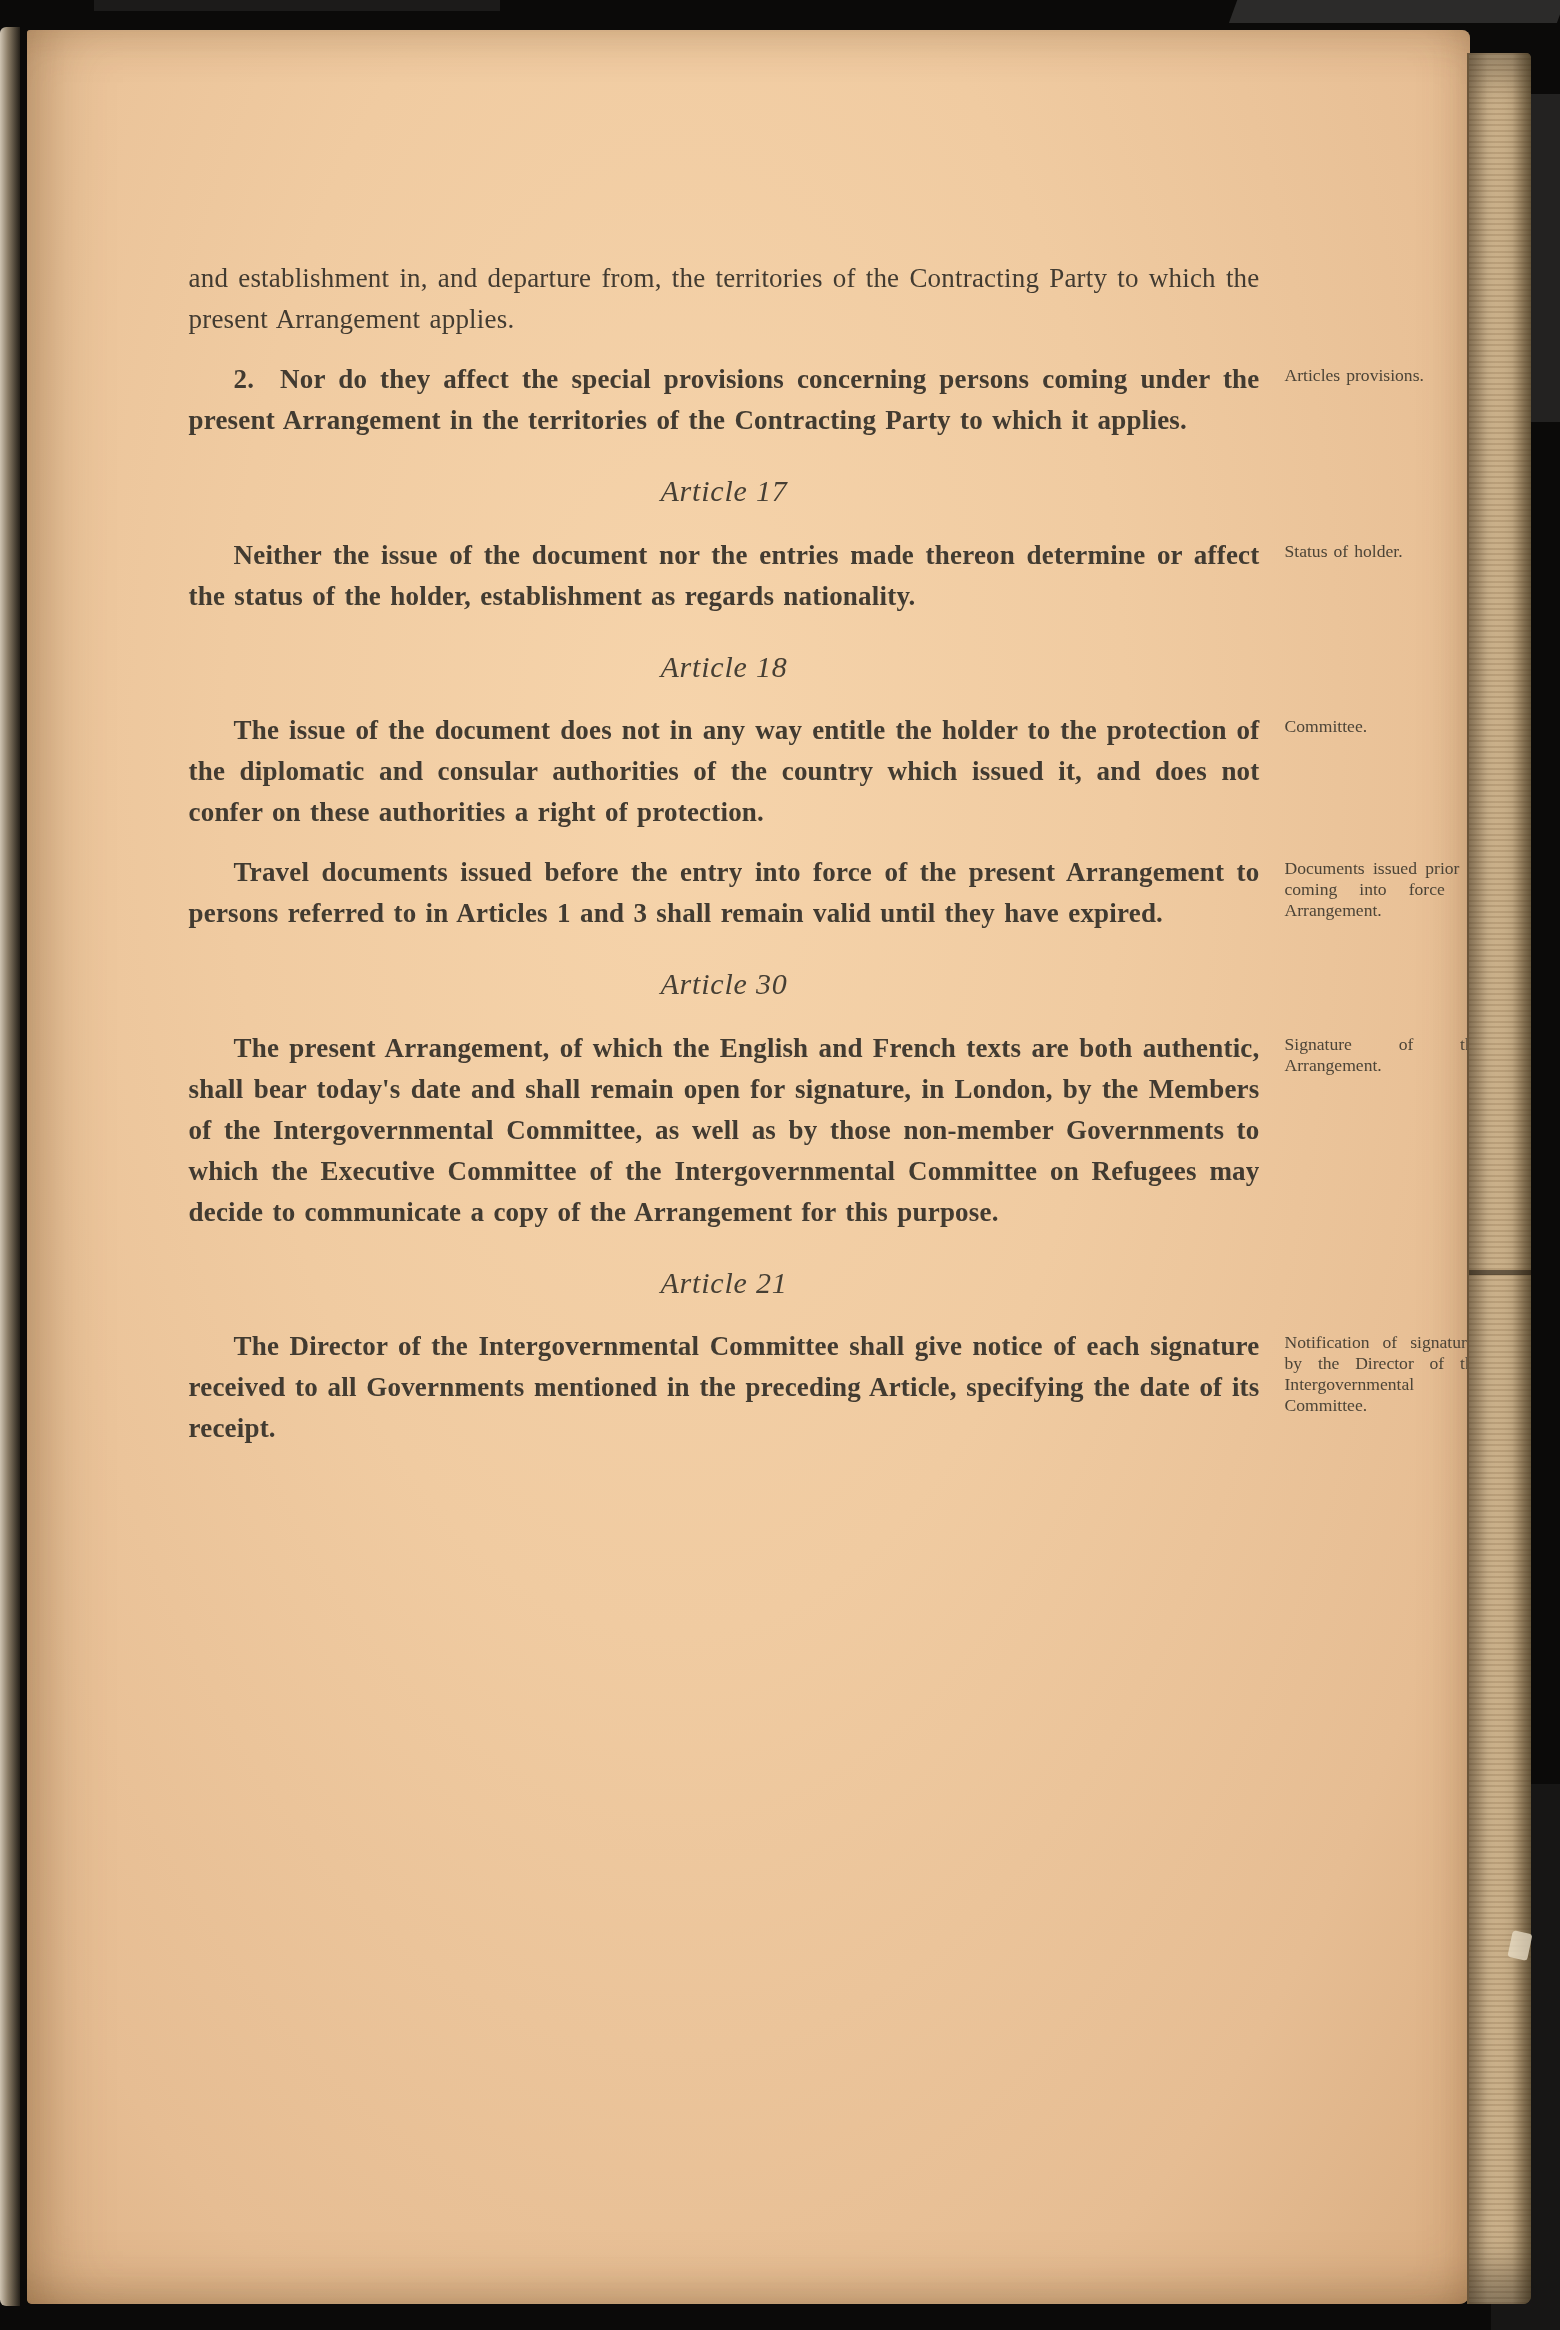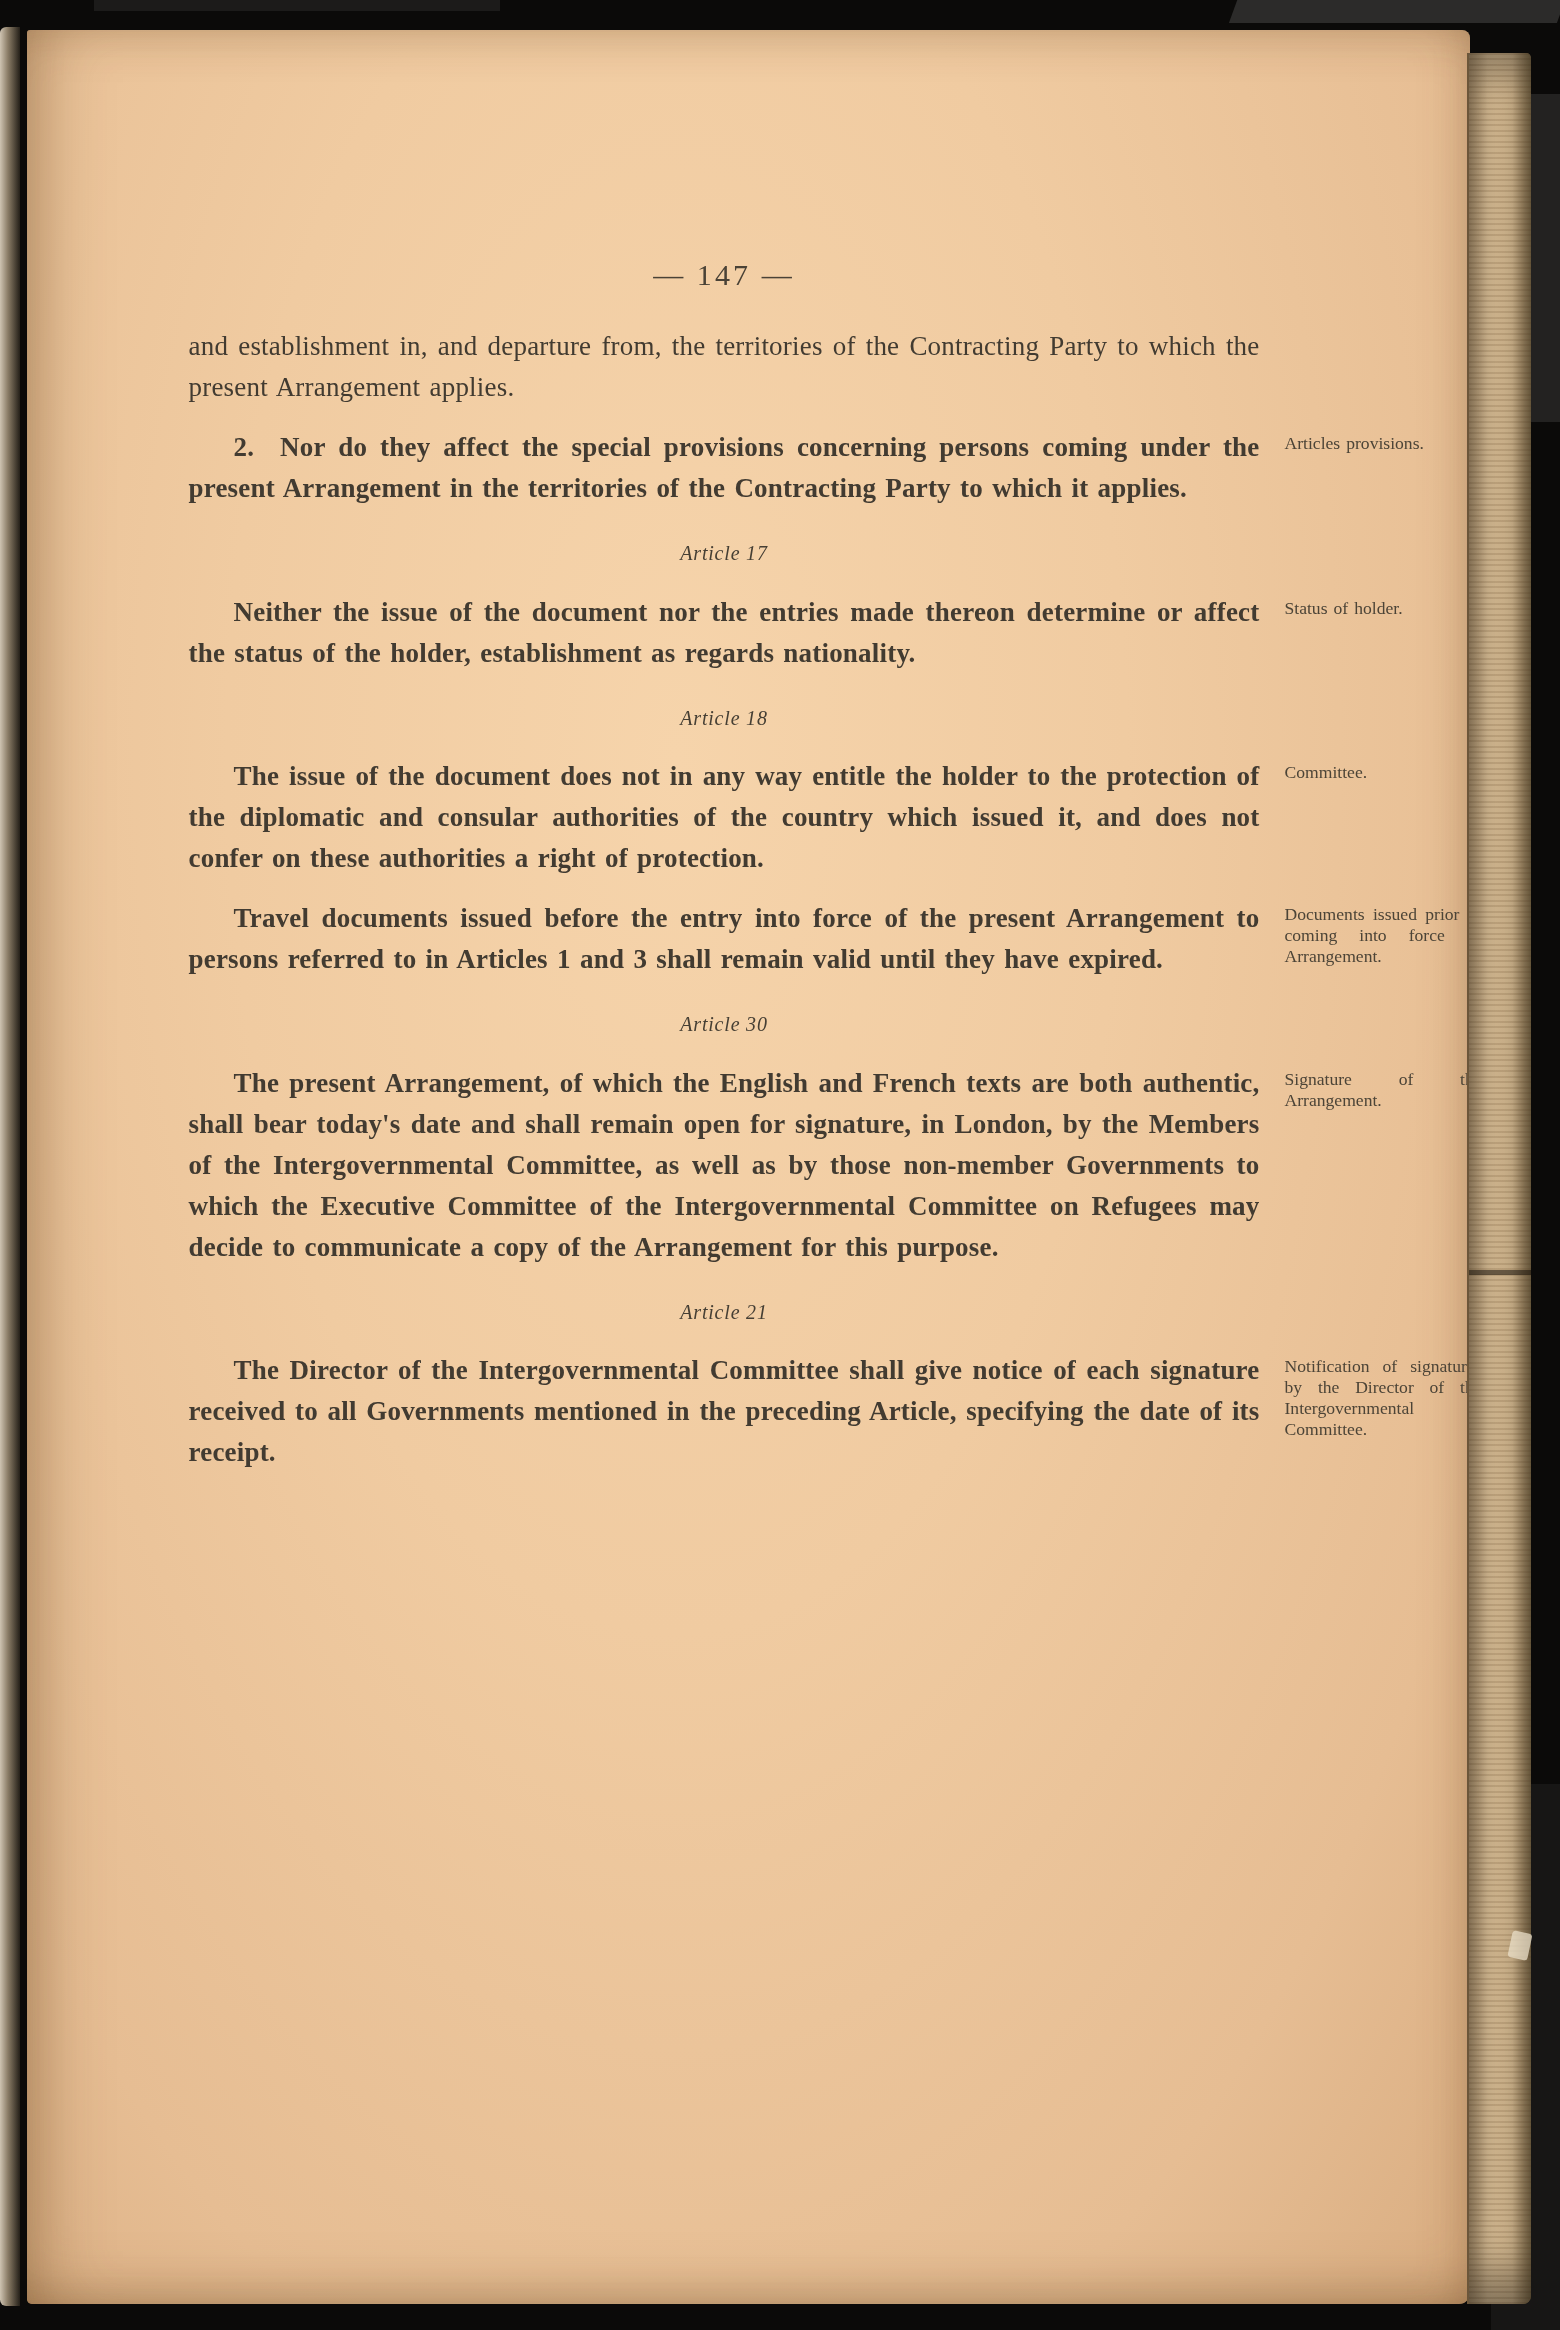--- a/index.html
+++ b/index.html
@@ -94,21 +94,21 @@
     margin-bottom: 19px;
     color: #423b31;
   }
   .block p.indent { text-indent: 45px; font-weight: bold; }
 
   h3.article {
     width: 1071px;
     text-align: center;
     font-style: italic;
     font-weight: normal;
-    font-size: 20px;
+    font-size: 30px;
     letter-spacing: 0.8px;
     color: #463f34;
     margin: 33px 0 26.5px 0;
   }
 
   .note {
     position: absolute;
     left: 1096px; top: 6.2px;
     width: 197px;
     font-size: 17.6px;
@@ -126,21 +126,20 @@
   <div class="bg-patch patch-tr1"></div>
   <div class="bg-patch patch-tr2"></div>
   <div class="bg-patch patch-br"></div>
 </div>
 
 <div class="prev-page-sliver"></div>
 
 <div class="page">
   <div class="content">
 
-    <div class="page-number">— 147 —</div>
 
     <div class="block">
       <p>and establishment in, and departure from, the territories of the Contracting Party to which the present Arrangement applies.</p>
     </div>
 
     <div class="block">
       <p class="indent">2.&nbsp;&nbsp;Nor do they affect the special provisions concerning persons coming under the present Arrangement in the territories of the Contracting Party to which it applies.</p>
       <aside class="note">Articles provisions.</aside>
     </div>
 

